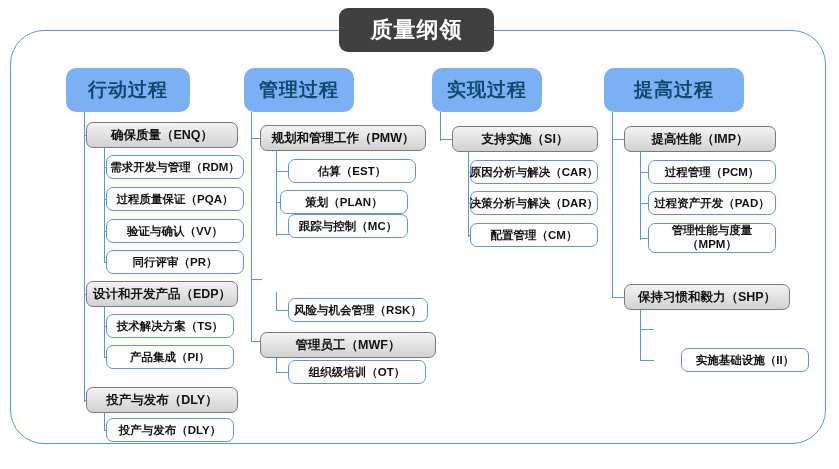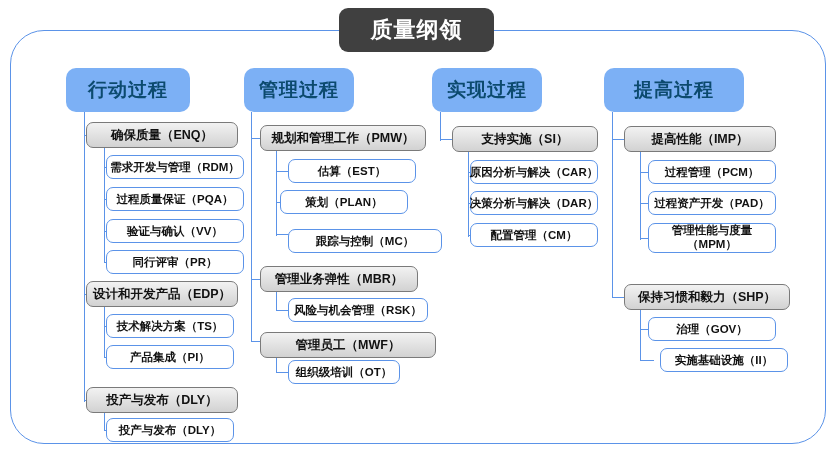--- a/index.html
+++ b/index.html
@@ -134,33 +134,32 @@
   <div class="vline" style="left:251px;top:112px;height:230px;"></div>
 
   <div class="hline" style="left:251px;top:138px;width:11px;"></div>
   <div class="grp" style="left:260px;top:125px;width:166px;">规划和管理工作（PMW）</div>
   <div class="vline" style="left:276px;top:151px;height:85px;"></div>
   <div class="hline" style="left:276px;top:171px;width:14px;"></div>
   <div class="leaf" style="left:288px;top:159px;width:128px;">估算（EST）</div>
   <div class="hline" style="left:276px;top:202px;width:14px;"></div>
   <div class="leaf" style="left:280px;top:190px;width:128px;">策划（PLAN）</div>
   <div class="hline" style="left:276px;top:234px;width:14px;"></div>
-  <div class="leaf" style="left:288px;top:229px;width:154px;">跟踪与控制（MC）</div>
+  <div class="leaf" style="left:288px;top:214px;width:120px;">跟踪与控制（MC）</div>
 
   <div class="hline" style="left:251px;top:279px;width:11px;"></div>
-  <div class="grp" style="left:260px;top:266px;width:158px;">管理业务弹性（MBR）</div>
   <div class="vline" style="left:276px;top:292px;height:19px;"></div>
   <div class="hline" style="left:276px;top:310px;width:14px;"></div>
   <div class="leaf" style="left:288px;top:288px;width:140px;top:298px;">风险与机会管理（RSK）</div>
 
   <div class="hline" style="left:251px;top:341px;width:11px;"></div>
   <div class="grp" style="left:260px;top:332px;width:176px;">管理员工（MWF）</div>
   <div class="vline" style="left:276px;top:354px;height:19px;"></div>
   <div class="hline" style="left:276px;top:372px;width:14px;"></div>
-  <div class="leaf" style="left:288px;top:360px;width:112px;text-align:center;">组织级培训（OT）</div>
+  <div class="leaf" style="left:288px;top:360px;width:138px;text-align:center;">组织级培训（OT）</div>
 
   <div class="col-head" style="left:432px;top:68px;width:110px;">实现过程</div>
   <div class="vline" style="left:440px;top:112px;height:29px;"></div>
 
   <div class="hline" style="left:440px;top:139px;width:14px;"></div>
   <div class="grp" style="left:452px;top:126px;width:146px;">支持实施（SI）</div>
   <div class="vline" style="left:468px;top:152px;height:85px;"></div>
   <div class="hline" style="left:468px;top:172px;width:14px;"></div>
   <div class="leaf" style="left:470px;top:160px;width:128px;">原因分析与解决（CAR）</div>
   <div class="hline" style="left:468px;top:203px;width:14px;"></div>
@@ -178,17 +177,16 @@
   <div class="leaf" style="left:648px;top:160px;width:128px;">过程管理（PCM）</div>
   <div class="hline" style="left:640px;top:203px;width:14px;"></div>
   <div class="leaf" style="left:648px;top:191px;width:128px;">过程资产开发（PAD）</div>
   <div class="hline" style="left:640px;top:238px;width:14px;"></div>
   <div class="leaf two-line" style="left:648px;top:223px;width:128px;">管理性能与度量<br>（MPM）</div>
 
   <div class="hline" style="left:612px;top:297px;width:14px;"></div>
   <div class="grp" style="left:624px;top:284px;width:166px;">保持习惯和毅力（SHP）</div>
   <div class="vline" style="left:640px;top:310px;height:51px;"></div>
   <div class="hline" style="left:640px;top:329px;width:14px;"></div>
-  <div class="leaf" style="left:648px;top:317px;width:128px;">治理（GOV）</div>
   <div class="hline" style="left:640px;top:360px;width:14px;"></div>
-  <div class="leaf" style="left:660px;top:348px;width:128px;">实施基础设施（II）</div>
+  <div class="leaf" style="left:681px;top:348px;width:128px;">实施基础设施（II）</div>
 
 </div>
 
 </body></html>

